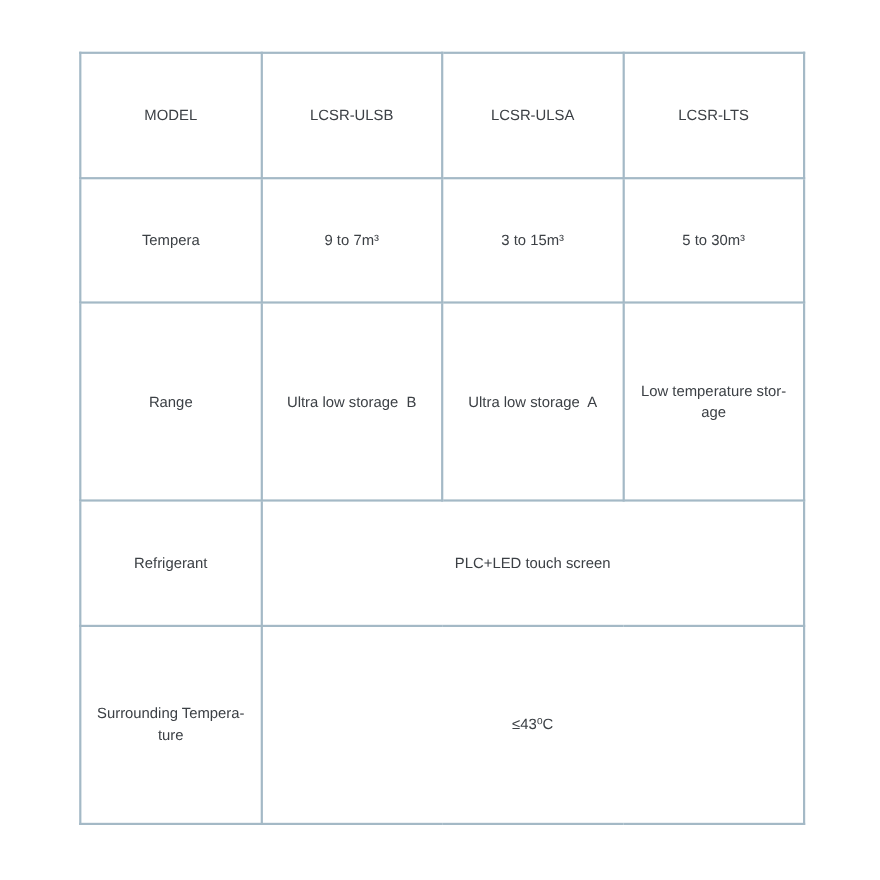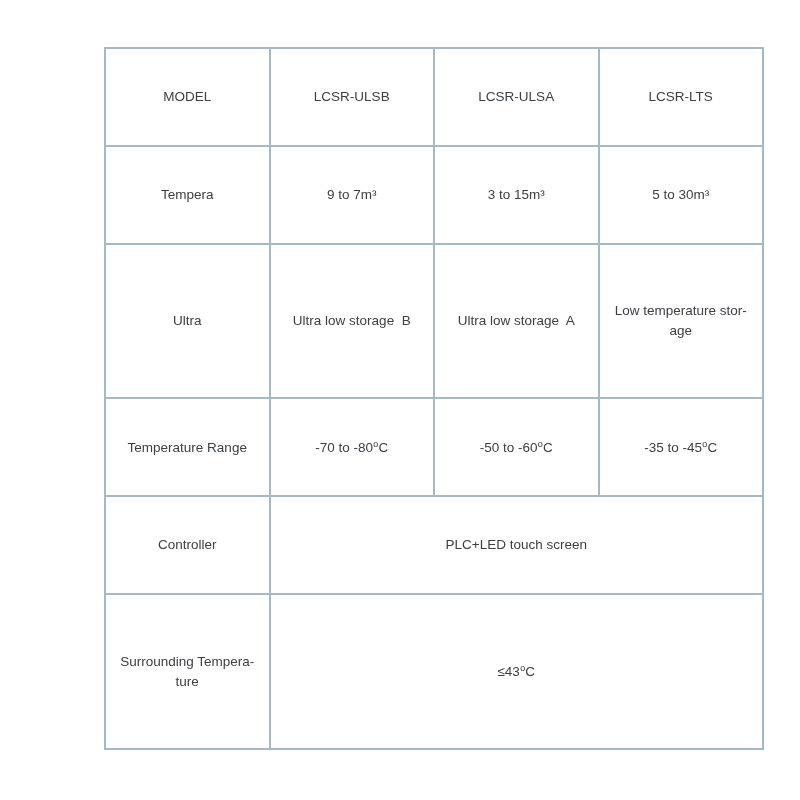--- a/index.html
+++ b/index.html
@@ -19,21 +19,20 @@
     left: 72px;
     top: 47px;
     width: 660px;
     height: 703px;
   }
   table.spec-table {
     width: 100%;
     height: 100%;
     border-collapse: collapse;
     table-layout: fixed;
-    margin-left: 32px;
   }
   table.spec-table td {
     border: 2px solid var(--border-color);
     text-align: center;
     vertical-align: middle;
     color: var(--text-color);
     font-size: 13.5px;
     line-height: 1.45;
     padding: 6px 10px;
     white-space: pre-wrap;
@@ -58,33 +57,27 @@
         <td>LCSR-ULSA</td>
         <td>LCSR-LTS</td>
       </tr>
       <tr>
         <td>Tempera</td>
         <td>9 to 7m³</td>
         <td>3 to 15m³</td>
         <td>5 to 30m³</td>
       </tr>
       <tr>
-        <td>Ultra</td>
+        <td>Range</td>
         <td>Ultra low storage  B</td>
         <td>Ultra low storage  A</td>
         <td>Low temperature stor­age</td>
       </tr>
       <tr>
-        <td>Temperature Range</td>
-        <td>-70 to -80⁰C</td>
-        <td>-50 to -60⁰C</td>
-        <td>-35 to -45⁰C</td>
-      </tr>
-      <tr>
-        <td>Controller</td>
+        <td>Refrigerant</td>
         <td colspan="3">PLC+LED touch screen</td>
       </tr>
       <tr>
         <td>Surrounding Tempera­ture</td>
         <td colspan="3">≤43⁰C</td>
       </tr>
     </tbody>
   </table>
 </div>
 

